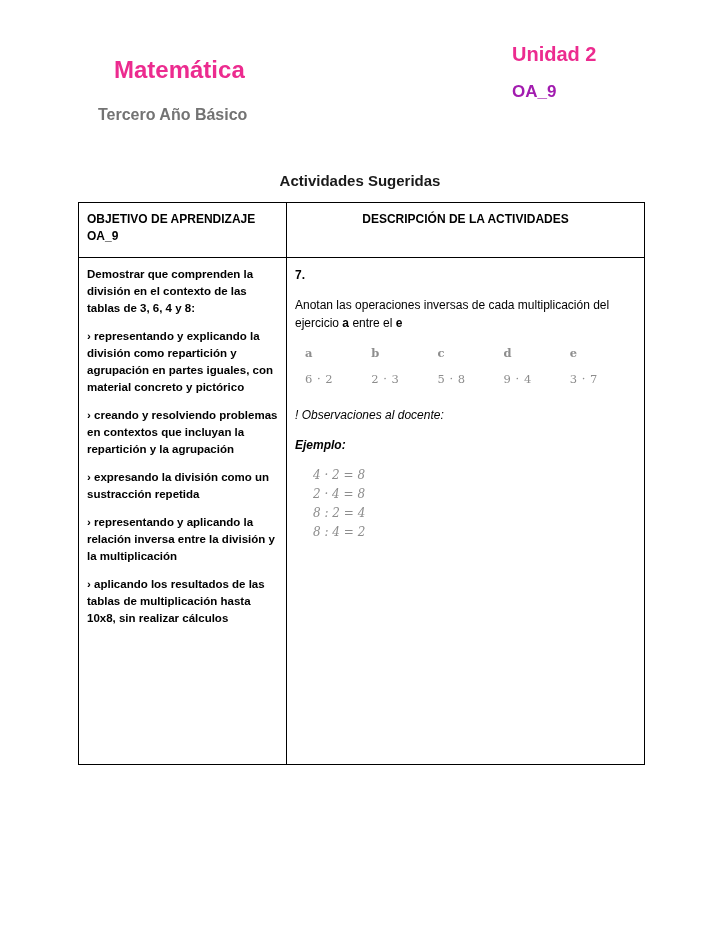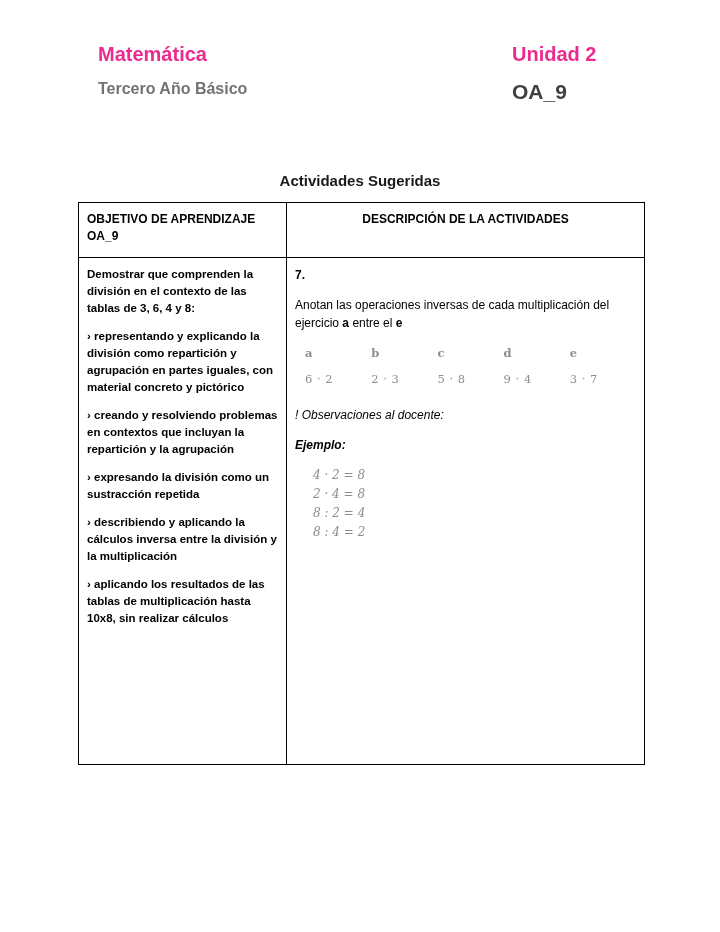--- a/index.html
+++ b/index.html
@@ -31,25 +31,25 @@
     top: 38px;
     width: 720px;
     height: 80px;
   }
   .header-left {
     position: absolute;
     left: 98px;
     top: 0;
   }
   .title-main {
-    font-size: 20px;
+    font-size: 24px;
     font-weight: bold;
     color: #ec2b8f;
     line-height: 32px;
-    margin: 0;
+    margin: 16px;
     letter-spacing: 0px;
   }
   .title-sub {
     font-size: 16px;
     font-weight: bold;
     color: #737373;
     line-height: 26px;
     margin: 6px 0 0 0;
   }
   .header-right {
@@ -59,23 +59,23 @@
     text-align: left;
   }
   .unidad {
     font-size: 20px;
     font-weight: bold;
     color: #ec2b8f;
     line-height: 24px;
     margin: 0;
   }
   .oa {
-    font-size: 21px;
-    font-weight: bold;
-    color: #404040;
+    font-size: 17px;
+    font-weight: bold;
+    color: #a21caf;
     line-height: 24px;
     margin: 14px 0 0 0;
   }
 
   
   .section-title {
     position: absolute;
     left: 0;
     top: 172px;
     width: 720px;
@@ -213,21 +213,21 @@
         <tr>
       <th class="th-left">OBJETIVO DE APRENDIZAJE OA_9</th>
       <th class="th-right">DESCRIPCIÓN DE LA ACTIVIDADES</th>
     </tr>
     <tr>
       <td class="cell-left">
         <p>Demostrar que comprenden la división en el contexto de las tablas de 3, 6, 4 y 8:</p>
         <p>› representando y explicando la división como repartición y agrupación en partes iguales, con material concreto y pictórico</p>
         <p>› creando y resolviendo problemas en contextos que incluyan la repartición y la agrupación</p>
         <p>› expresando la división como un sustracción repetida</p>
-        <p>› describiendo y aplicando la cálculos inversa entre la división y la multiplicación</p>
+        <p>› representando y aplicando la relación inversa entre la división y la multiplicación</p>
         <p>› aplicando los resultados de las tablas de multiplicación hasta 10x8, sin realizar cálculos</p>
       </td>
       <td class="cell-right">
         <p class="num-label">7.</p>
         <p><span>Anotan las operaciones inversas de cada multiplicación del ejercicio </span><span class="bold-inline">a</span><span> entre el </span><span class="bold-inline">e</span></p>
 
         <div class="ex-letters">
           <span>a</span>
           <span>b</span>
           <span>c</span>

